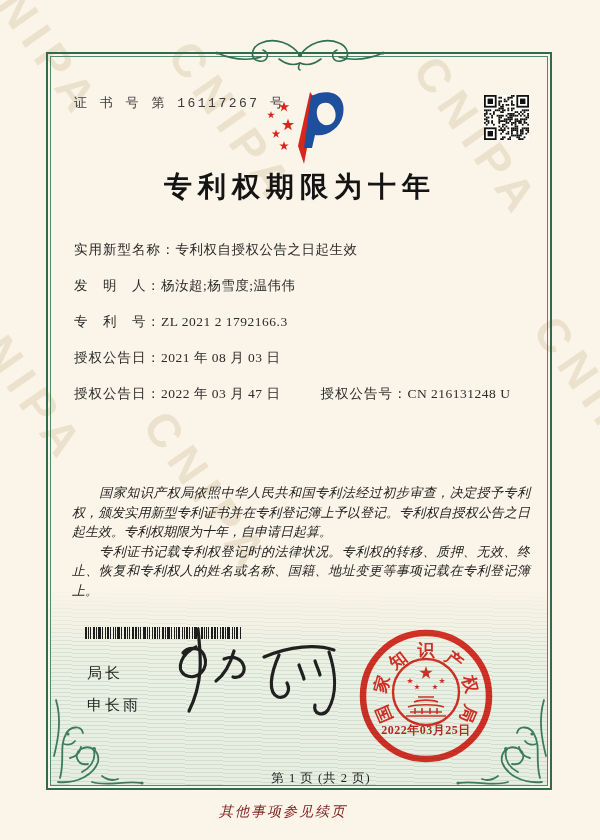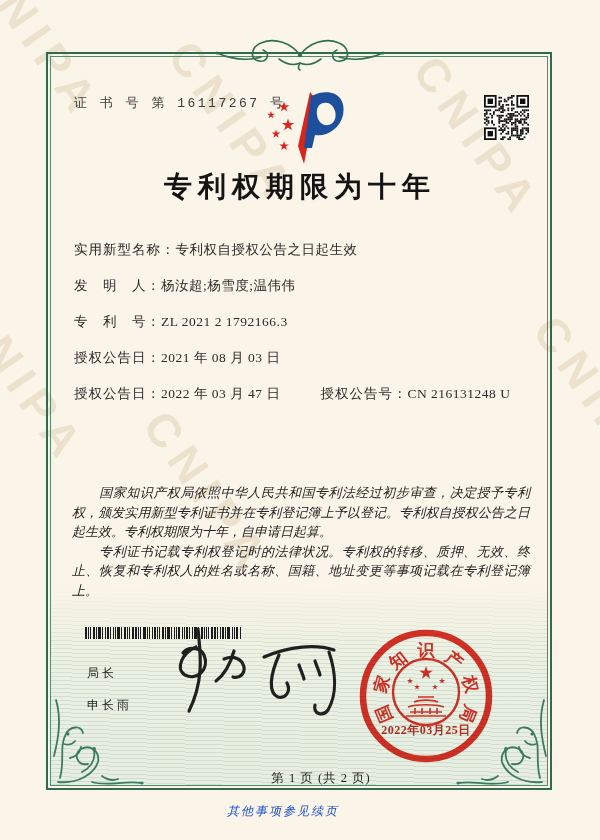--- a/index.html
+++ b/index.html
@@ -46,31 +46,31 @@
   .f-label{letter-spacing:1px;}
   .f-value{letter-spacing:0.5px;}
   .f-label2{margin-left:40px;letter-spacing:1px;}
   .paras{
     position:absolute;left:72px;top:483px;width:458px;z-index:2;
     font-size:13px;line-height:19.5px;color:#222;
     font-style:italic;text-align:justify;
   }
   .paras p{margin:0;text-indent:2.1em;}
   .barcode{position:absolute;left:85px;top:627px;width:158px;height:12px;z-index:3;}
-  .director{position:absolute;left:87px;top:657px;z-index:3;font-size:12px;letter-spacing:3px;color:#222;}
+  .director{position:absolute;left:87px;top:657px;z-index:3;font-size:15px;letter-spacing:3px;color:#222;}
   .director div{height:32px;line-height:32px;}
   .signature{position:absolute;left:162px;top:615px;width:195px;height:105px;z-index:3;}
   .seal{position:absolute;left:356px;top:626px;width:140px;height:140px;z-index:4;opacity:0.95;mix-blend-mode:multiply;}
   .page-footer{
     position:absolute;left:0;right:0;top:770px;text-align:center;
     font-size:12.5px;letter-spacing:1px;color:#222;z-index:3;margin-left:42px;
   }
   .continuation{
     position:absolute;left:0;right:34px;top:803px;text-align:center;
-    font-size:12px;font-style:italic;letter-spacing:2px;color:#1d4ed8;z-index:2;
+    font-size:14px;font-style:italic;letter-spacing:2px;color:#7f1d1d;z-index:2;
   }
   .orn{position:absolute;z-index:2;}
   .orn-top{left:213px;top:35px;width:174px;height:36px;}
   .orn-bl{left:50px;top:698px;width:96px;height:90px;}
   .orn-br{left:454px;top:698px;width:96px;height:90px;transform:scaleX(-1);}
 </style>
 </head>
 <body>
 
 <div class="wm" style="left:-55px;top:10px;">CNIPA</div>

